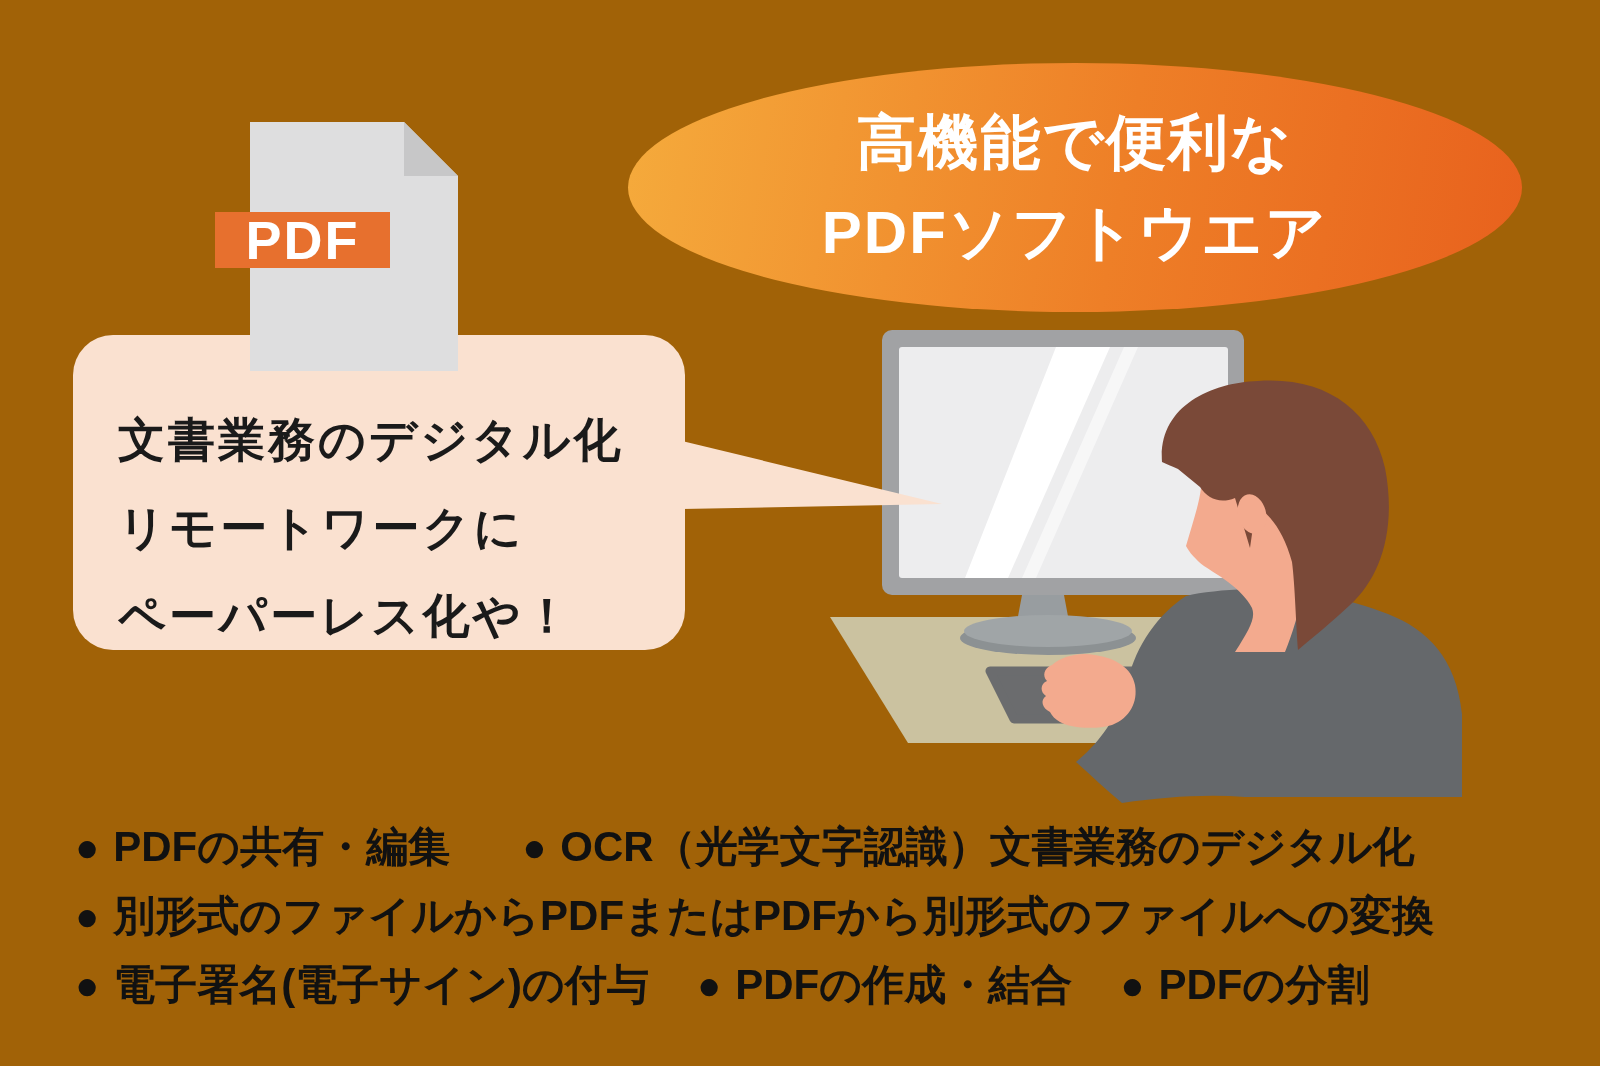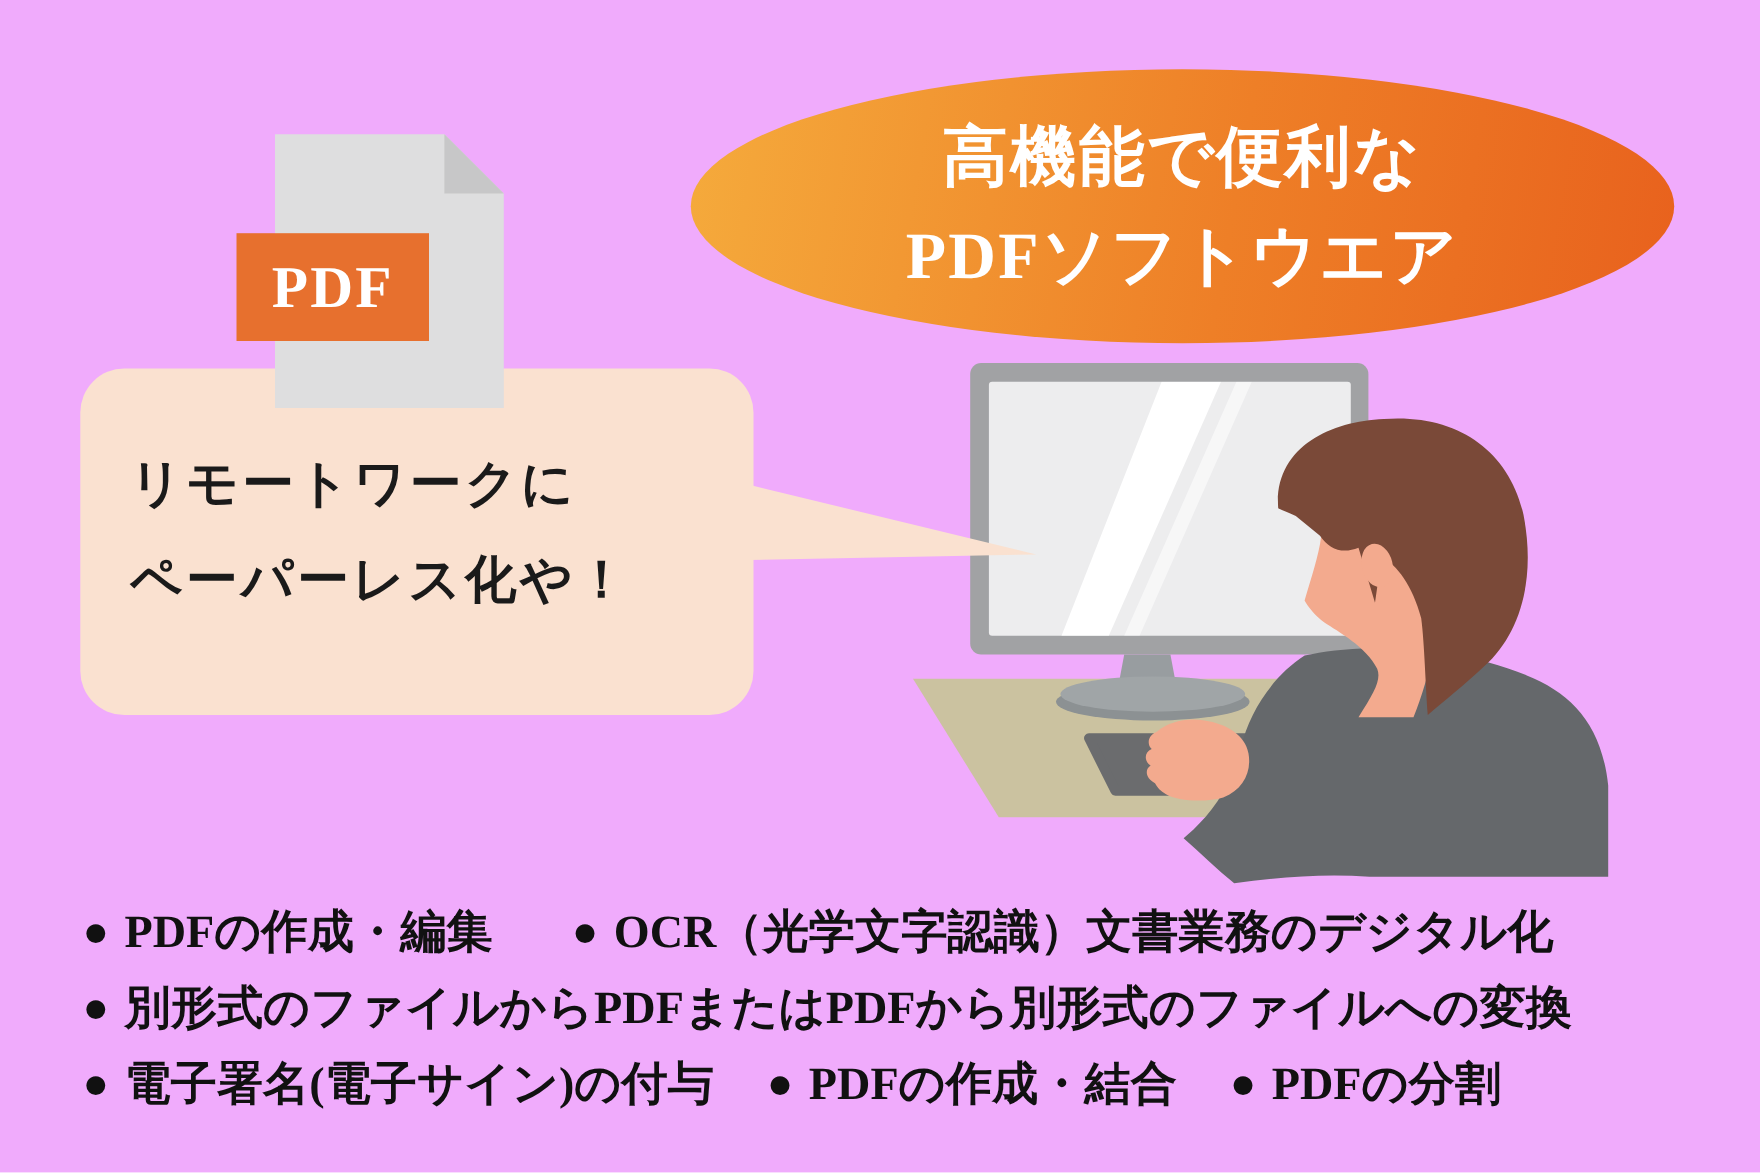--- a/index.html
+++ b/index.html
@@ -1,18 +1,18 @@
 <!DOCTYPE html>
 <html><head>
 <meta charset="utf-8">
 <style>
   html,body{margin:0;padding:0;background:#ffffff;}
   .canvas{
-    position:relative;width:1600px;height:1066px;background:#f0abfc;overflow:hidden;
-    font-family:Liberation Serif, serif;
+    position:relative;width:1600px;height:1066px;background:#a16207;overflow:hidden;
+    font-family:Liberation Sans, sans-serif;
   }
   
   .banner{
     position:absolute;left:628px;top:63px;width:894px;height:249px;
     border-radius:50%;
     background:linear-gradient(100deg,#F5AB3C 0%,#EE7F27 55%,#E8611D 100%);
     z-index:3;display:flex;flex-direction:column;justify-content:center;align-items:center;
   }
   .banner-line{
     color:#ffffff;font-weight:bold;font-size:60px;line-height:90px;
@@ -25,21 +25,21 @@
   }
   .bubble-text{
     position:absolute;left:118px;top:396px;z-index:3;
   }
   .bubble-line{
     color:#1a1a1a;font-weight:bold;font-size:47px;line-height:88px;
     letter-spacing:3px;white-space:nowrap;
   }
   
   .pdf-label{
-    position:absolute;left:215px;top:212px;width:175px;height:98px;
+    position:absolute;left:215px;top:212px;width:175px;height:56px;
     background:#E7702E;z-index:3;display:flex;align-items:center;justify-content:center;
   }
   .pdf-label span{color:#fff;font-weight:bold;font-size:54px;letter-spacing:2px;}
   
   svg.scene{position:absolute;left:0;top:0;z-index:2;}
   
   .features{position:absolute;left:75px;top:812px;z-index:3;color:#111;}
   .feat-row{display:flex;align-items:center;white-space:nowrap;height:69px;}
   .feat-item{display:flex;align-items:center;font-weight:bold;font-size:42px;color:#111;}
   .feat-row.r1 .feat-item + .feat-item{margin-left:72px;}
@@ -125,29 +125,30 @@
   <div class="banner">
     <div class="banner-line">高機能で便利な</div>
     <div class="banner-line">PDFソフトウエア</div>
   </div>
 
   <div class="pdf-label">
     <span>PDF</span>
   </div>
 
   <div class="bubble-text">
+    <div class="bubble-line">文書業務のデジタル化</div>
     <div class="bubble-line">リモートワークに</div>
     <div class="bubble-line">ペーパーレス化や！</div>
   </div>
 
   <div class="features">
     <div class="feat-row r1">
       <div class="feat-item">
         <span class="bullet">●</span>
-        <span>PDFの作成・編集</span>
+        <span>PDFの共有・編集</span>
       </div>
       <div class="feat-item">
         <span class="bullet">●</span>
         <span>OCR（光学文字認識）文書業務のデジタル化</span>
       </div>
     </div>
     <div class="feat-row r2">
       <div class="feat-item">
         <span class="bullet">●</span>
         <span>別形式のファイルからPDFまたはPDFから別形式のファイルへの変換</span>

